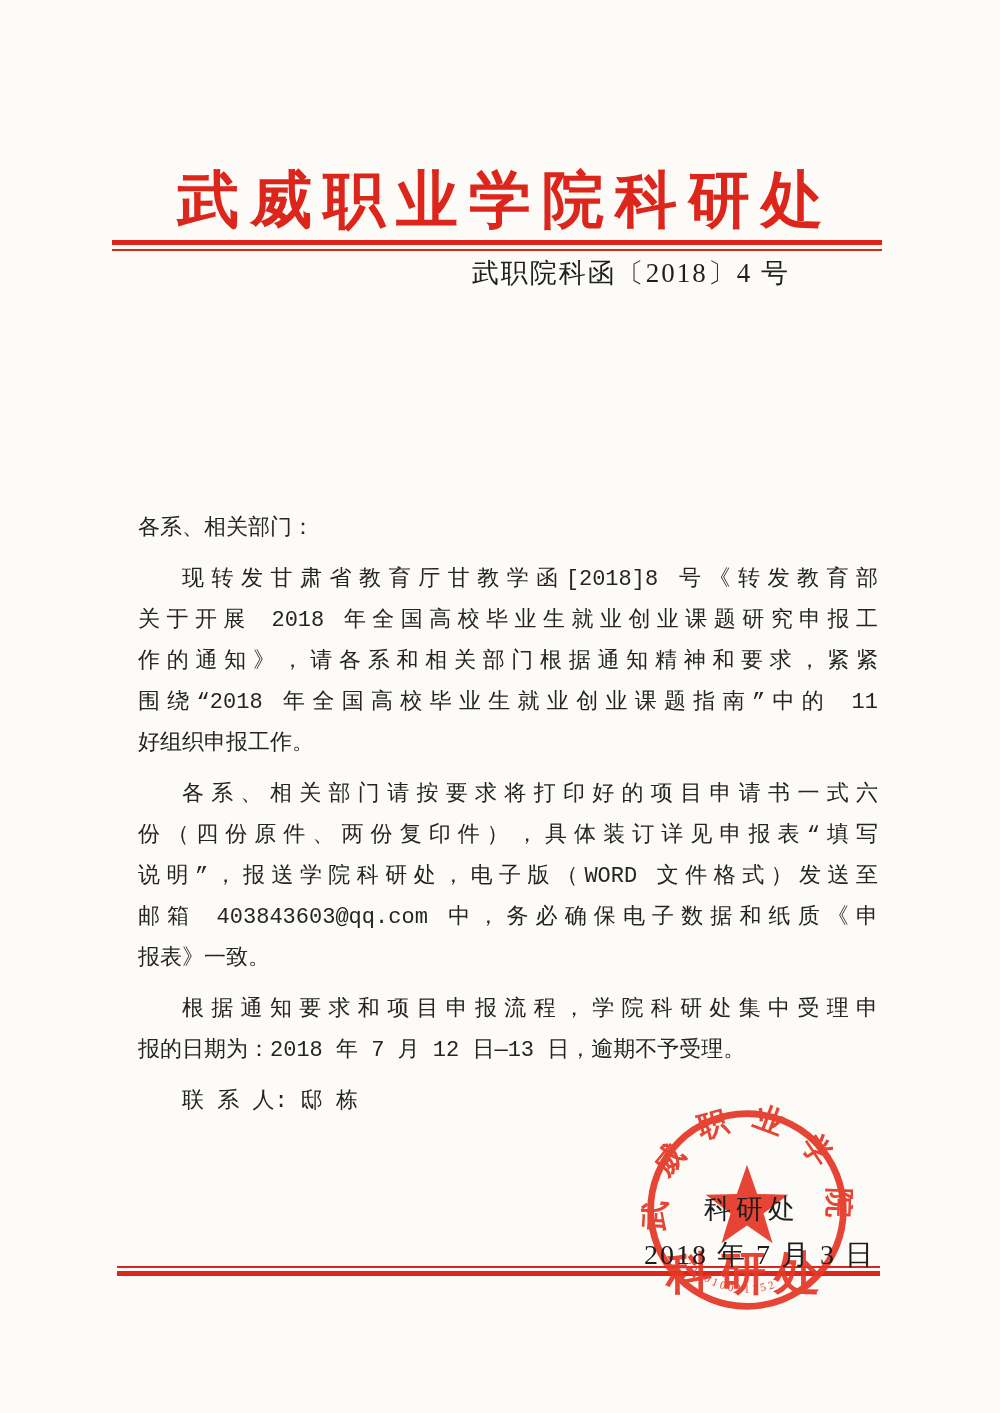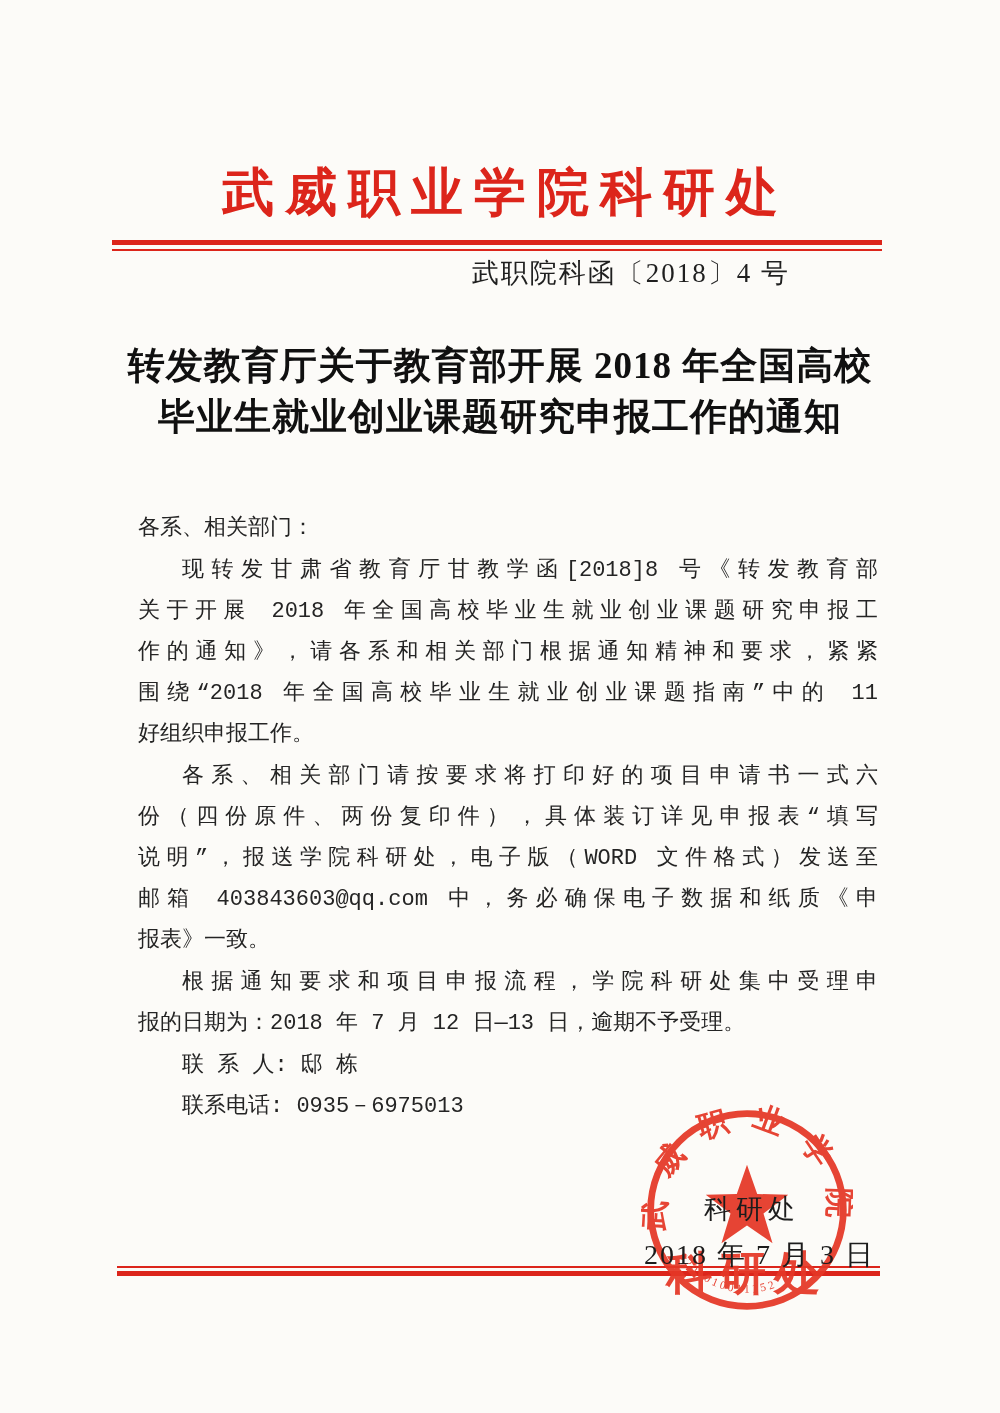--- a/index.html
+++ b/index.html
@@ -2,21 +2,21 @@
 <html><head>
 <meta charset="utf-8">
 <style>
   html,body{margin:0;padding:0;background:#ffffff;}
   .page{
     position:relative;width:1000px;height:1413px;background:#fcfbf8;
     overflow:hidden;font-family:"Liberation Serif","DejaVu Serif",serif;color:#262626;
   }
   .org-name{
     position:absolute;top:158px;left:0;width:100%;text-align:center;
-    font-size:52px;font-weight:900;color:#dc251b;letter-spacing:11px;text-indent:11px;
+    font-size:62px;font-weight:900;color:#dc251b;letter-spacing:11px;text-indent:11px;
     white-space:nowrap;
   }
   .rule{position:absolute;background:#dc251b;}
   .rule-top-thick{left:112px;top:240px;width:770px;height:5px;}
   .rule-top-thin{left:112px;top:249px;width:770px;height:2px;}
   .rule-bottom-thin{left:117px;top:1266px;width:763px;height:2px;z-index:1;}
   .rule-bottom-thick{left:117px;top:1271px;width:763px;height:5px;z-index:1;}
   .doc-no{
     position:absolute;top:255px;right:210px;font-size:27px;letter-spacing:2px;color:#1f1f1f;
     white-space:nowrap;
@@ -26,21 +26,21 @@
     position:absolute;top:340px;left:0;width:100%;text-align:center;
     font-weight:bold;font-size:37px;line-height:51px;color:#101010;letter-spacing:1px;
   }
   .doc-body{
     position:absolute;left:138px;top:508px;width:740px;
     font-size:22px;line-height:41px;color:#242424;font-family:Liberation Mono, monospace;
   }
   .bl{text-align:justify;}
   .jl{text-align-last:justify;}
   .ind{text-indent:2em;}
-  .ps{margin-top:1px;}
+  .ps{margin-top:10px;}
   .seal{position:absolute;left:641px;top:1104px;width:212px;height:212px;opacity:.93;z-index:3;}
   .sig-dept{
     position:absolute;left:704px;top:1191px;font-size:27px;letter-spacing:5px;
     color:#1c1c1c;z-index:5;white-space:nowrap;
   }
   .sig-date{
     position:absolute;left:644px;top:1236px;font-size:28px;letter-spacing:2px;
     color:#1c1c1c;z-index:5;white-space:nowrap;
   }
 </style>
@@ -49,41 +49,36 @@
 
 <div class="page">
 
   <div class="org-name">武威职业学院科研处</div>
 
   <div class="rule rule-top-thick"></div>
   <div class="rule rule-top-thin"></div>
 
   <div class="doc-no">武职院科函〔2018〕4 号</div>
 
-  <div class="title">
-    <div>转发教育厅关于教育部开展 2018 年全国高校</div>
-    <div>毕业生就业创业课题研究申报工作的通知</div>
-  </div>
 
   <div class="doc-body">
     <div class="bl">各系、相关部门：</div>
     <div class="bl jl ind ps">现转发甘肃省教育厅甘教学函[2018]8 号《转发教育部</div>
     <div class="bl jl">关于开展 2018 年全国高校毕业生就业创业课题研究申报工</div>
     <div class="bl jl">作的通知》，请各系和相关部门根据通知精神和要求，紧紧</div>
     <div class="bl jl">围绕“2018 年全国高校毕业生就业创业课题指南”中的 11</div>
     <div class="bl">好组织申报工作。</div>
     <div class="bl jl ind ps">各系、相关部门请按要求将打印好的项目申请书一式六</div>
     <div class="bl jl">份（四份原件、两份复印件），具体装订详见申报表“填写</div>
     <div class="bl jl">说明”，报送学院科研处，电子版（WORD 文件格式）发送至</div>
     <div class="bl jl">邮箱 403843603@qq.com 中，务必确保电子数据和纸质《申</div>
     <div class="bl">报表》一致。</div>
     <div class="bl jl ind ps">根据通知要求和项目申报流程，学院科研处集中受理申</div>
     <div class="bl">报的日期为：2018 年 7 月 12 日—13 日，逾期不予受理。</div>
     <div class="bl ind ps">联 系 人: 邸 栋</div>
-    <div class="bl ind">联系电话: 0935－6975013</div>
   </div>
 
   <svg class="seal" viewBox="0 0 220 220" xmlns="http://www.w3.org/2000/svg">
     <defs>
       <path id="sealTopArc" d="M 30.1,139.1 A 85,85 0 1 1 189.9,139.1" fill="none"></path>
       <path id="sealBottomArc" d="M 32,146 A 86,86 0 0 0 188,146" fill="none"></path>
     </defs>
     <circle cx="110" cy="110" r="100" fill="none" stroke="#e53726" stroke-width="7"></circle>
     <polygon fill="#e53726" points="110,63 120.6,93.4 152.8,94.1 127.1,113.6 136.5,144.4 110,126 83.5,144.4 92.9,113.6 67.2,94.1 99.4,93.4"></polygon>
     <text fill="#e53726" font-size="31" font-weight="bold" letter-spacing="22">

